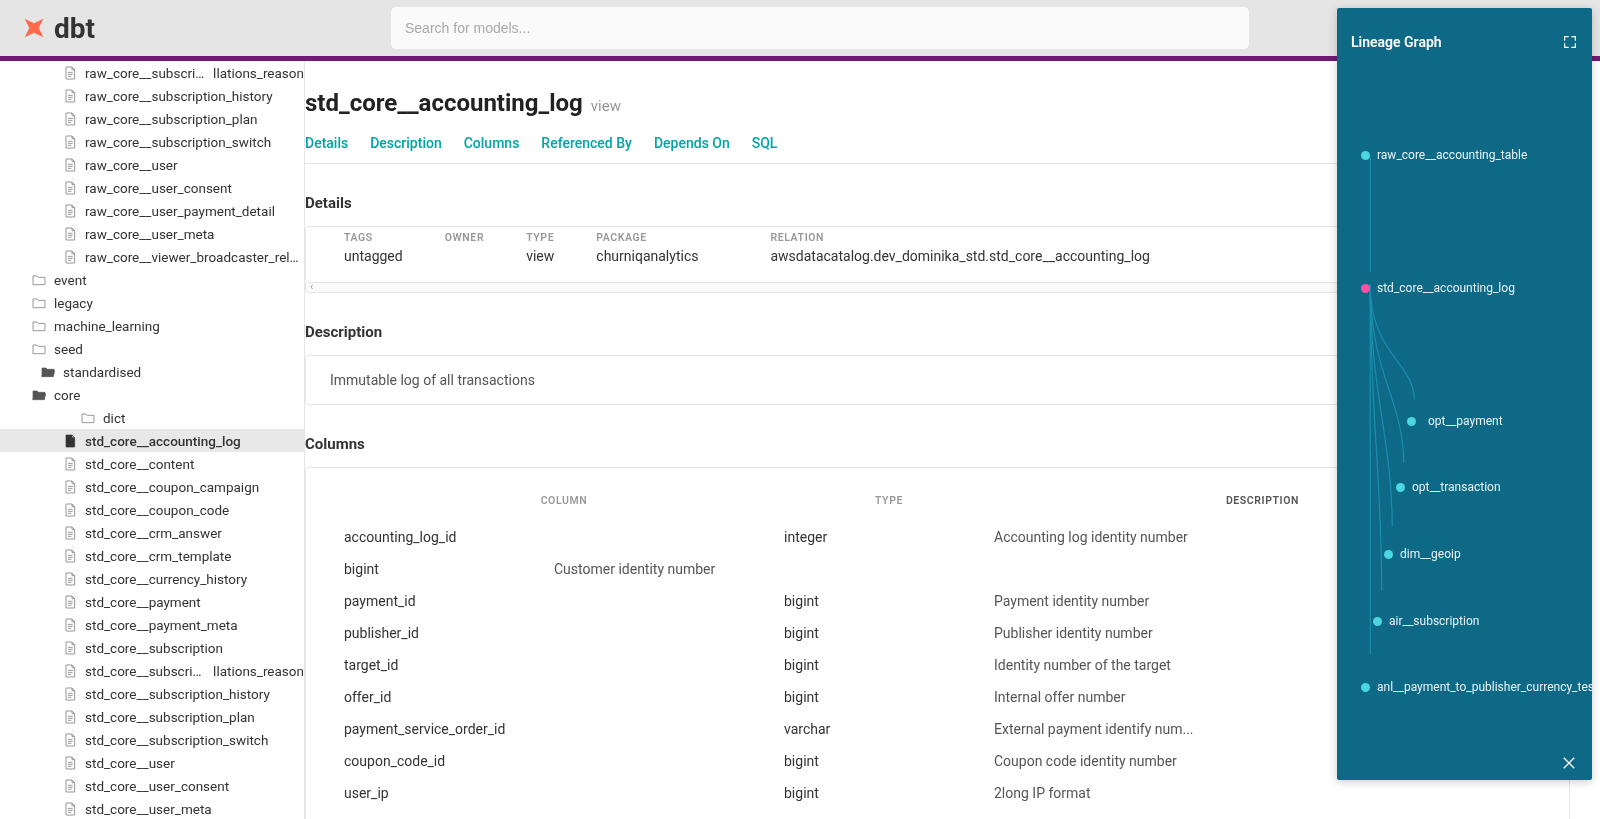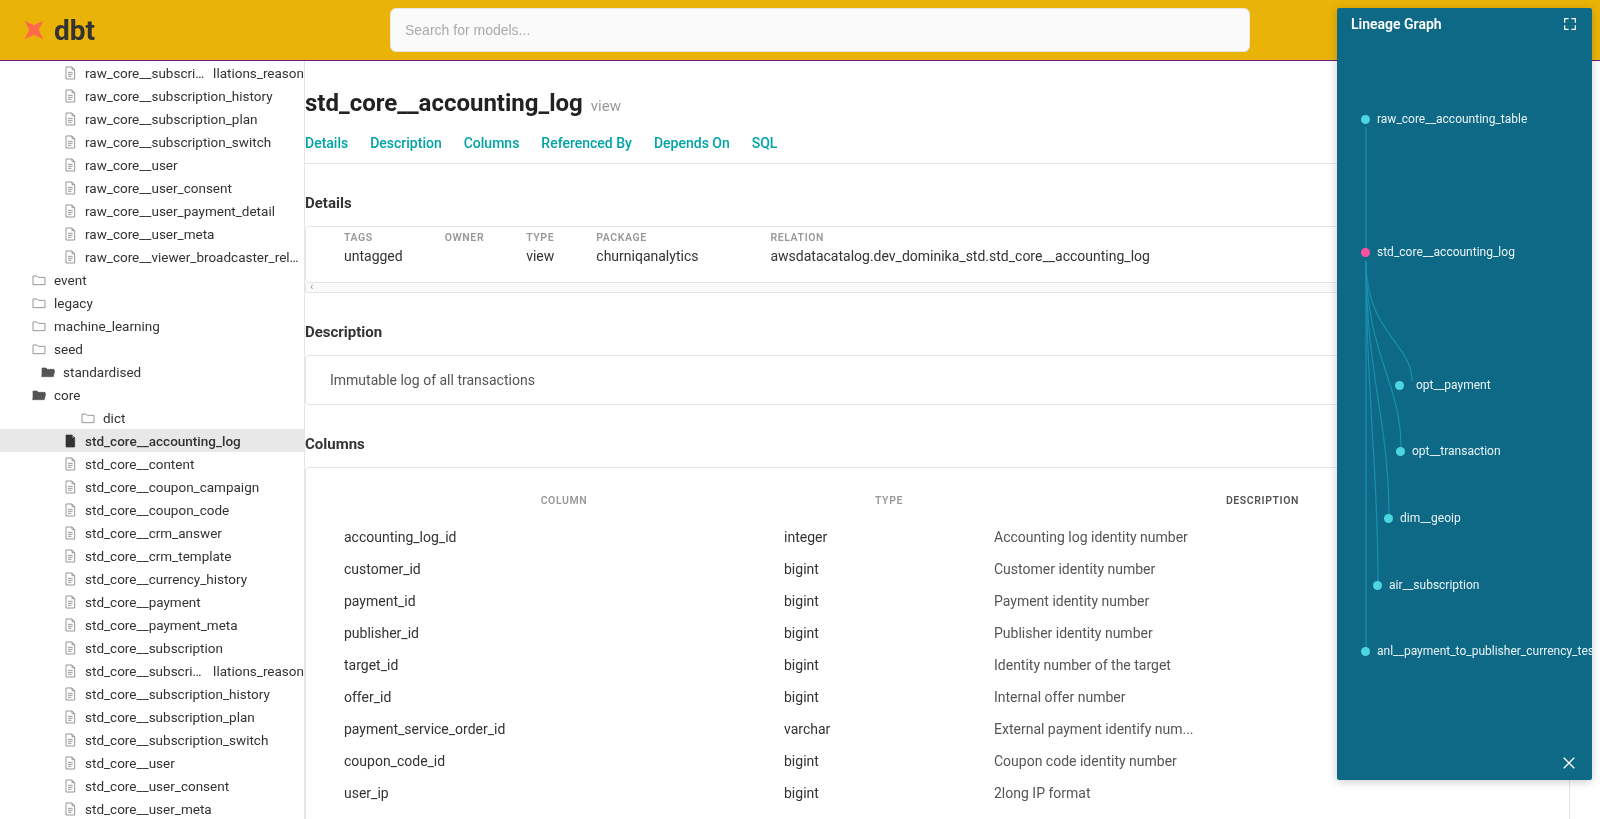--- a/index.html
+++ b/index.html
@@ -11,22 +11,22 @@
   width: 1600px;
   height: 819px;
   overflow: hidden;
   position: relative;
 }
 .topbar {
   height: 61px;
   display: flex;
   align-items: center;
   padding: 0 20px;
-  border-bottom: 1px solid #701a75;
-  background: #eab308;
+  border-bottom: 5px solid #701a75;
+  background: #e5e5e5;
 }
 .logo {
   display: flex;
   align-items: center;
   gap: 6px;
   font-weight: 700;
   font-size: 28px;
   color: #333;
   width: 370px;
 }
@@ -113,21 +113,21 @@
   right: 8px;
   width: 255px;
   height: 772px;
   background: #0e6986;
   color: #fff;
   border-radius: 2px;
   box-shadow: 0 2px 10px rgba(0,0,0,0.2);
   display: flex;
   flex-direction: column;
 }
-.lineage-header { display: flex; align-items: center; justify-content: space-between; padding: 8px 14px; font-weight: 600; font-size: 14px;}
+.lineage-header { display: flex; align-items: center; justify-content: space-between; padding: 26px 14px; font-weight: 600; font-size: 14px;}
 .lineage-body { flex: 1; position: relative; overflow:hidden;}
 .lineage-node {
   position: absolute;
   display: flex;
   align-items: center;
   gap: 7px;
   font-size: 12px;
   color: #e8f4f7;
 }
 .lineage-dot { width: 9px; height: 9px; border-radius: 50%; background: #4bd6e0; flex-shrink:0;}
@@ -547,21 +547,20 @@
         <div class="col-name">COLUMN</div>
         <div class="col-type">TYPE</div>
         <div class="col-desc">DESCRIPTION</div>
       </div>
     <div class="col-row">
           <div class="col-name">accounting_log_id</div>
           <div class="col-type">integer</div>
           <div class="col-desc">Accounting log identity number</div>
         </div>
         <div class="col-row">
-          <div class="col-name">customer_id</div>
           <div class="col-type">bigint</div>
           <div class="col-desc">Customer identity number</div>
         </div>
         <div class="col-row">
           <div class="col-name">payment_id</div>
           <div class="col-type">bigint</div>
           <div class="col-desc">Payment identity number</div>
         </div>
         <div class="col-row">
           <div class="col-name">publisher_id</div>
@@ -614,21 +613,21 @@
       <path d="M29 218 C29 370, 29 460, 29 604"></path>
     </svg>
   <div class="lineage-node" style="top: 72px; left: 24px;">
         <span class="lineage-dot"></span>
         <span>raw_core__accounting_table</span>
       </div>
       <div class="lineage-node" style="top: 205px; left: 24px;">
         <span class="lineage-dot current"></span>
         <span>std_core__accounting_log</span>
       </div>
-      <div class="lineage-node" style="top: 338px; left: 58px; gap: 12px;">
+      <div class="lineage-node" style="top: 338px; left: 70px; gap: 12px;">
         <span class="lineage-dot"></span>
         <span>opt__payment</span>
       </div>
       <div class="lineage-node" style="top: 404px; left: 59px;">
         <span class="lineage-dot"></span>
         <span>opt__transaction</span>
       </div>
       <div class="lineage-node" style="top: 471px; left: 47px;">
         <span class="lineage-dot"></span>
         <span>dim__geoip</span>

